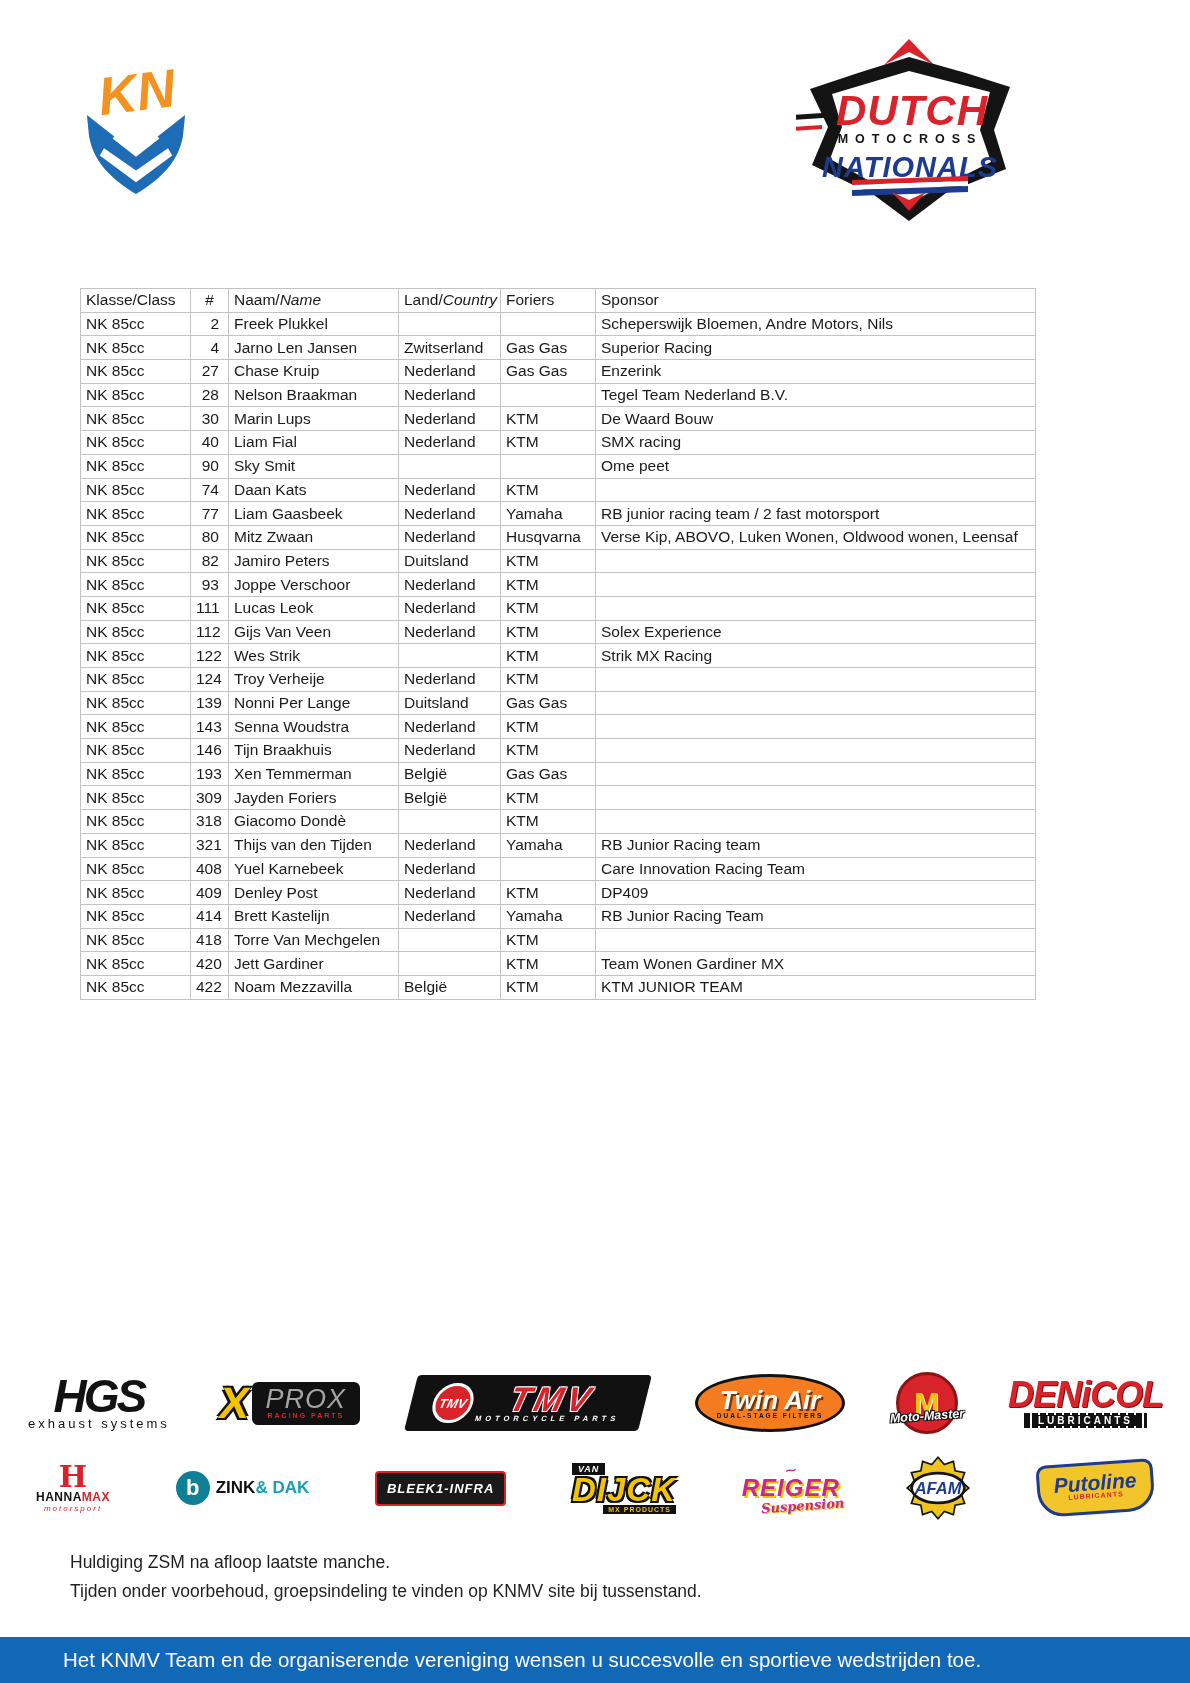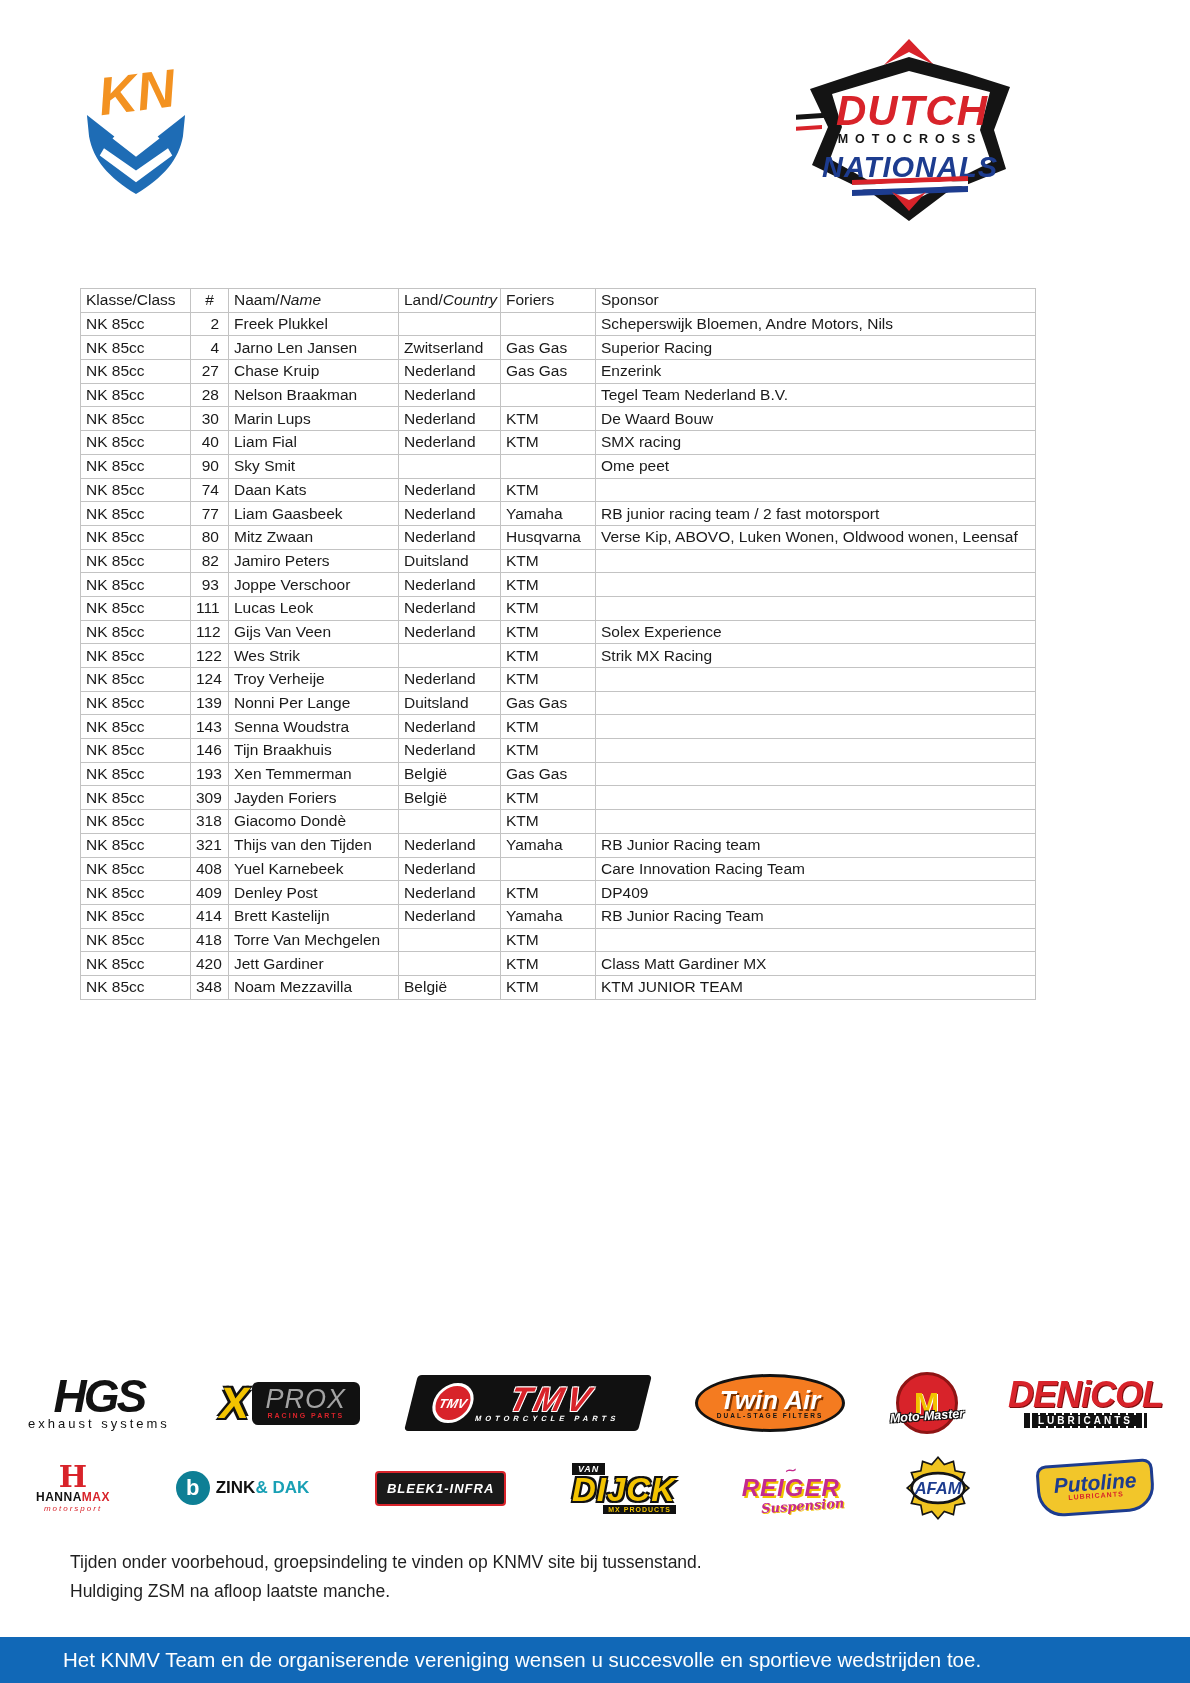--- a/index.html
+++ b/index.html
@@ -400,25 +400,25 @@
           <td class="col-country"></td>
           <td class="col-machine">KTM</td>
           <td class="col-sponsor"></td>
         </tr>
         <tr>
           <td class="col-class">NK 85cc</td>
           <td class="col-number">420</td>
           <td class="col-name">Jett Gardiner</td>
           <td class="col-country"></td>
           <td class="col-machine">KTM</td>
-          <td class="col-sponsor">Class Matt Gardiner MX</td>
-        </tr>
-        <tr>
-          <td class="col-class">NK 85cc</td>
-          <td class="col-number">348</td>
+          <td class="col-sponsor">Team Wonen Gardiner MX</td>
+        </tr>
+        <tr>
+          <td class="col-class">NK 85cc</td>
+          <td class="col-number">422</td>
           <td class="col-name">Noam Mezzavilla</td>
           <td class="col-country">België</td>
           <td class="col-machine">KTM</td>
           <td class="col-sponsor">KTM JUNIOR TEAM</td>
         </tr>
       </tbody>
   </table>
 
   <div class="sponsor-row sponsor-row-1">
     <div class="badge">
@@ -489,21 +489,21 @@
     </div>
     <div class="badge">
       <div class="putoline-shield">
         <span class="putoline-name">Putoline</span>
         <span class="putoline-sub">LUBRICANTS</span>
       </div>
     </div>
   </div>
 
   <div class="notes">
+    <div>Huldiging ZSM na afloop laatste manche.</div>
     <div>Tijden onder voorbehoud, groepsindeling te vinden op KNMV site bij tussenstand.</div>
-    <div>Huldiging ZSM na afloop laatste manche.</div>
   </div>
 
   <div class="footer-bar">
     <span>Het KNMV Team en de organiserende vereniging wensen u succesvolle en sportieve wedstrijden toe.</span>
   </div>
 
 </div>
 
 </body></html>

